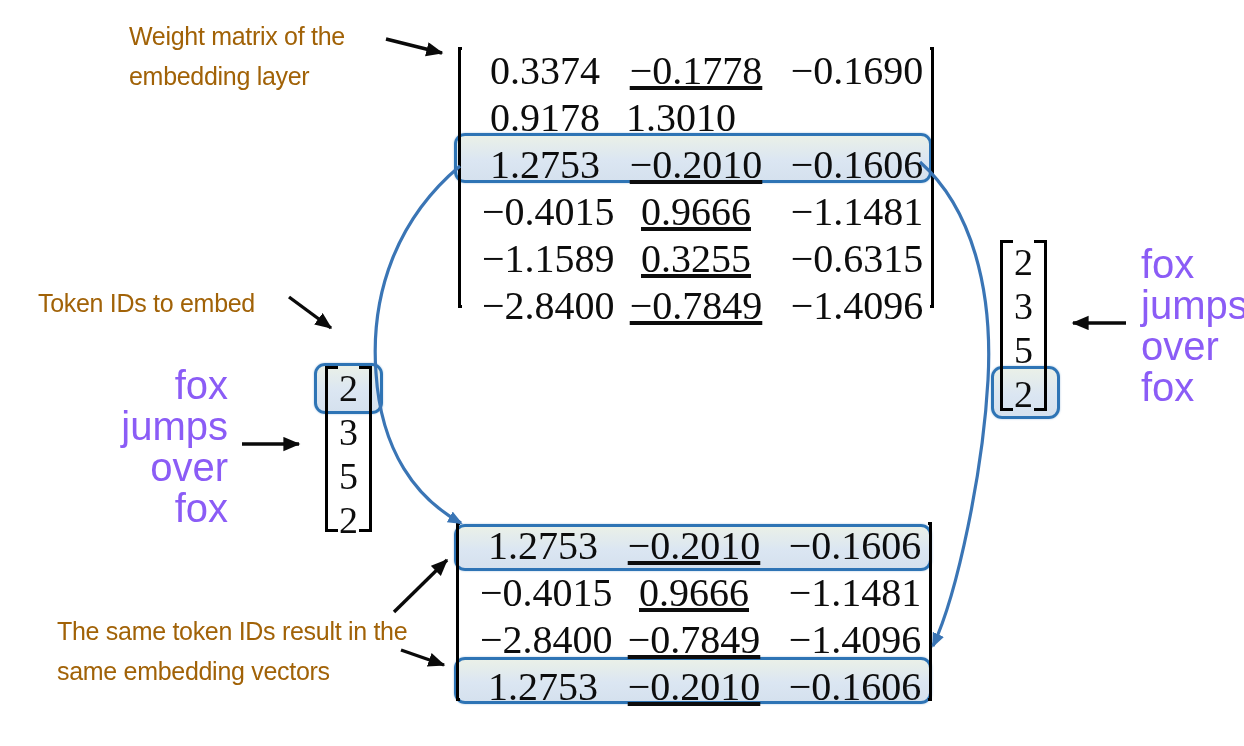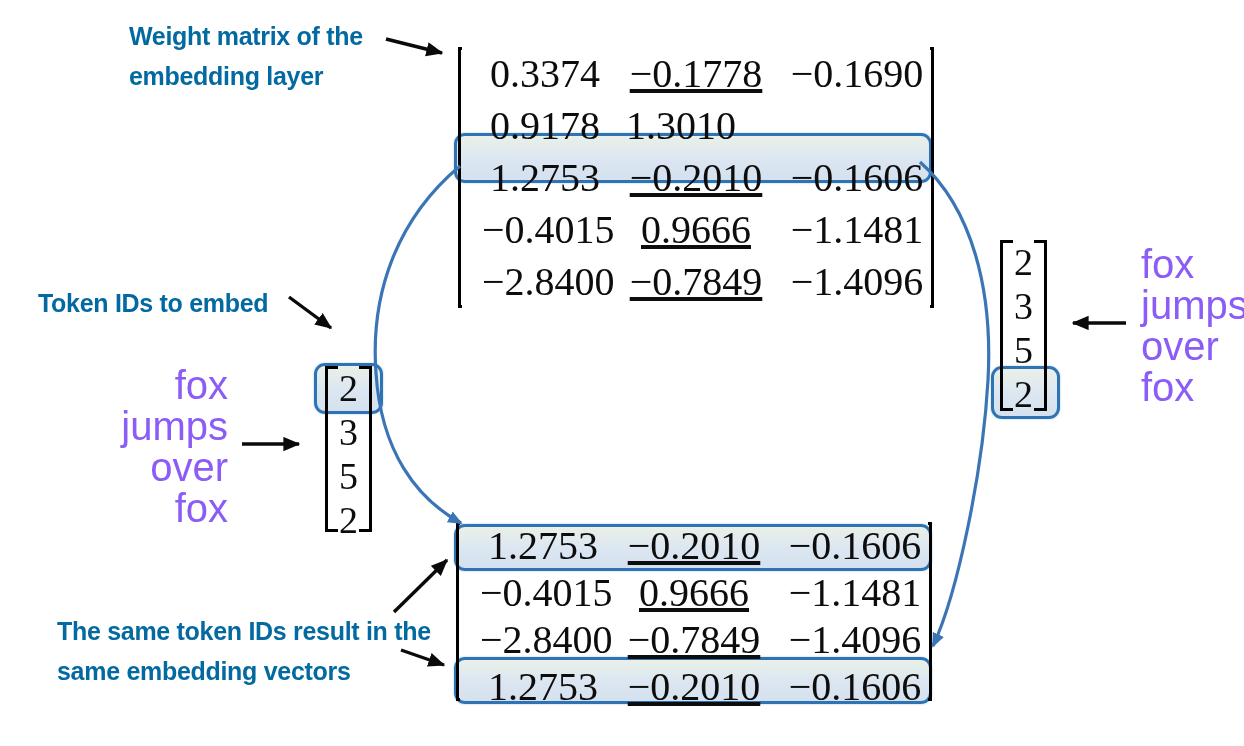--- a/index.html
+++ b/index.html
@@ -2,21 +2,21 @@
 <html><head>
 <meta charset="utf-8">
 <style>
   html,body { margin:0; padding:0; background:#ffffff; }
   #canvas {
     position:relative; width:1244px; height:746px; background:#ffffff;
     font-family:"Liberation Sans", sans-serif; overflow:hidden;
   }
   
   .lbl {
-    position:absolute; font-weight:700; color:#0369a1;
+    position:absolute; font-weight:400; color:#a16207;
     font-size:25px; line-height:40px; letter-spacing:-0.3px; white-space:nowrap;
   }
   
   .words { position:absolute; font-size:40px; line-height:41px; color:#8b5cf6; }
   .words.right-side { text-align:left; }
   .words.left-side  { text-align:right; }
   
   .mat { position:absolute; display:flex; align-items:stretch; }
   .br { width:14px; z-index:2; }
   .br.l { border:3px solid #000; border-right:none; }
@@ -71,20 +71,25 @@
       </div>
       <div class="mrow">
         <span class="cell c1">1.2753</span>
         <span class="cell c2">−0.2010</span>
         <span class="cell c3">−0.1606</span>
       </div>
       <div class="mrow">
         <span class="cell c1">−0.4015</span>
         <span class="cell c2">0.9666</span>
         <span class="cell c3">−1.1481</span>
+      </div>
+      <div class="mrow">
+        <span class="cell c1">−1.1589</span>
+        <span class="cell c2">0.3255</span>
+        <span class="cell c3">−0.6315</span>
       </div>
       <div class="mrow">
         <span class="cell c1">−2.8400</span>
         <span class="cell c2">−0.7849</span>
         <span class="cell c3">−1.4096</span>
       </div>
     </div>
     <div class="br r"></div>
   </div>
 

